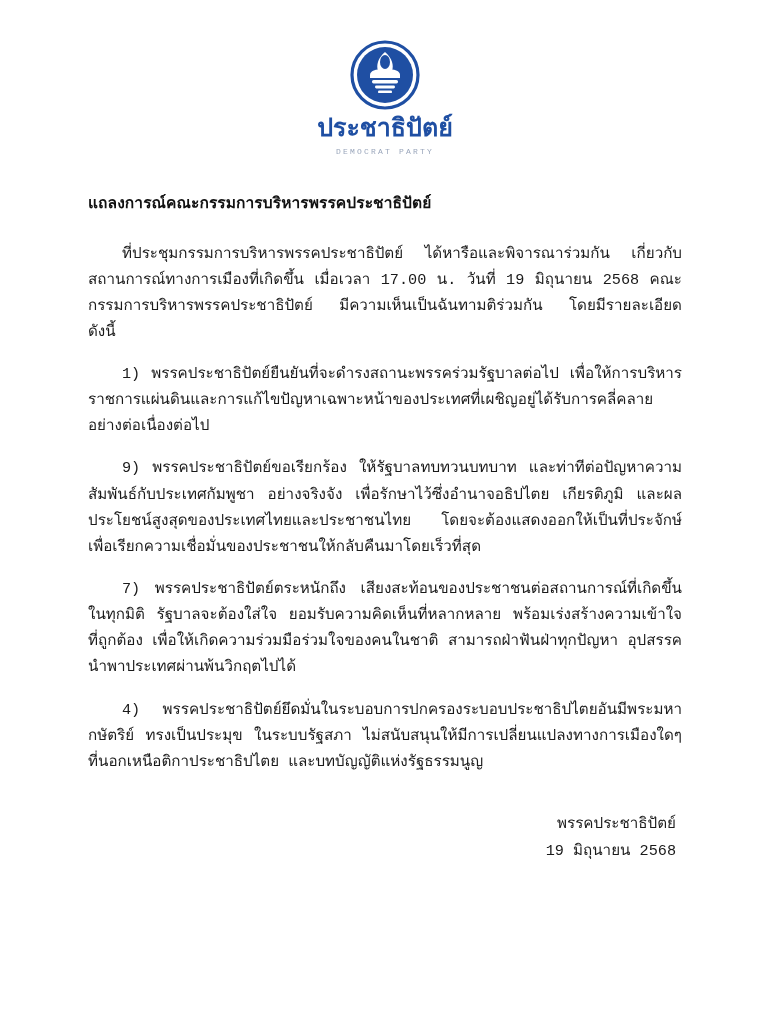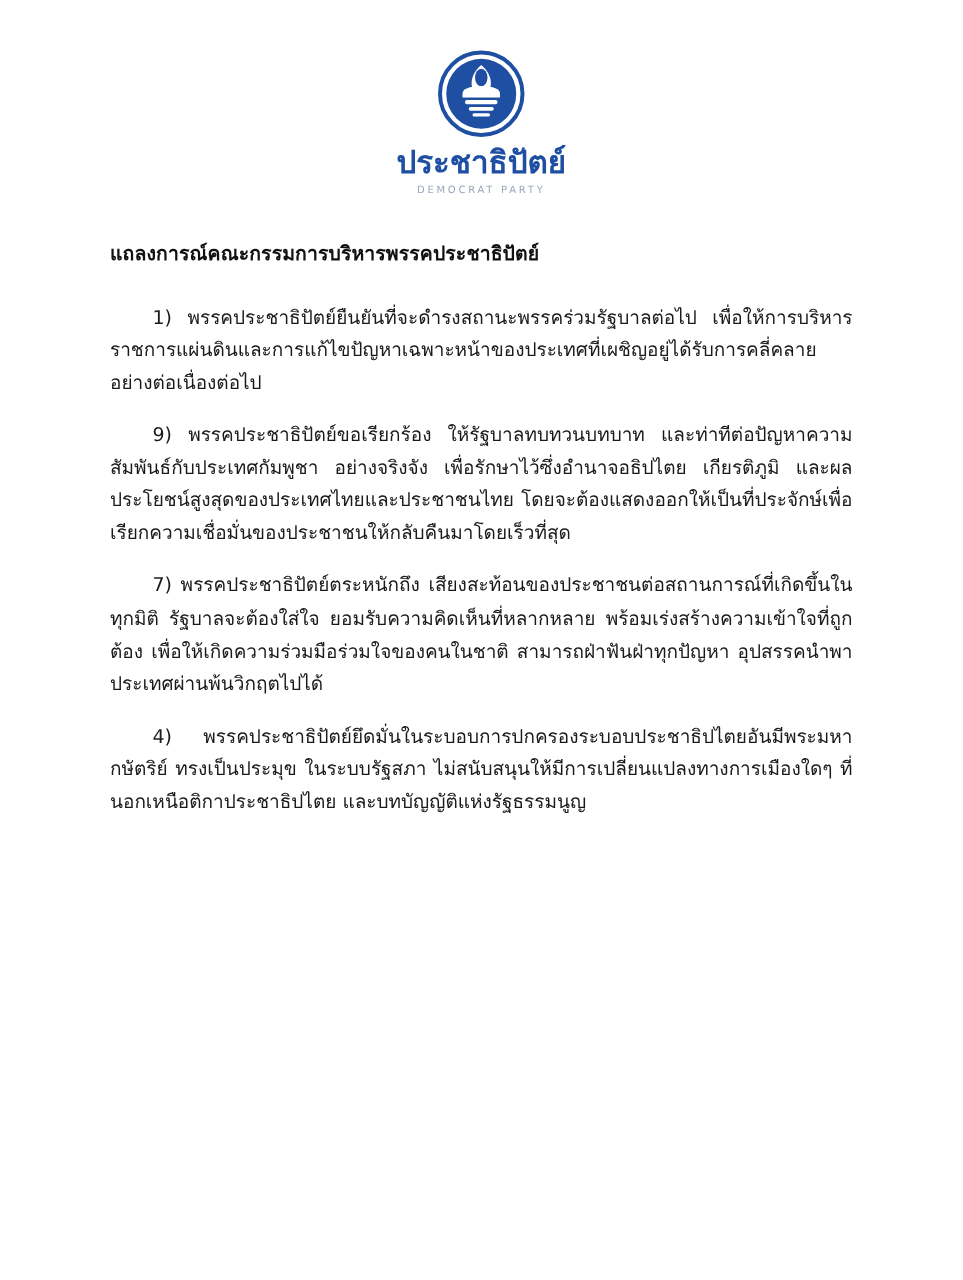--- a/index.html
+++ b/index.html
@@ -14,20 +14,21 @@
     color: #000000;
     overflow: hidden;
   }
   .page {
     position: relative;
     width: 770px;
     height: 1024px;
     box-sizing: border-box;
     padding: 0 88px;
     background: #ffffff;
+    font-family: Liberation Mono, monospace;
   }
   .logo-block {
     padding-top: 38px;
     display: flex;
     flex-direction: column;
     align-items: center;
   }
   .logo-mark {
     width: 74px;
     height: 74px;
@@ -104,20 +105,25 @@
         <rect x="30" y="52.5" width="14" height="2.6" rx="1.2" fill="#ffffff"></rect>
       </svg>
     </div>
     <div class="logo-word">ประชาธิปัตย์</div>
     <div class="logo-sub">DEMOCRAT PARTY</div>
   </div>
 
   <div class="doc-title">แถลงการณ์คณะกรรมการบริหารพรรคประชาธิปัตย์</div>
 
   <div class="body-text">
+    <p class="para">ที่ประชุมกรรมการบริหารพรรคประชาธิปัตย์ ได้หารือและพิจารณาร่วมกัน เกี่ยวกับสถานการณ์ทางการเมืองที่เกิดขึ้น เมื่อเวลา 17.00 น. วันที่ 19 มิถุนายน 2568 คณะกรรมการบริหารพรรคประชาธิปัตย์ มีความเห็นเป็นฉันทามติร่วมกัน โดยมีรายละเอียด ดังนี้</p>
     <p class="para">1) พรรคประชาธิปัตย์ยืนยันที่จะดำรงสถานะพรรคร่วมรัฐบาลต่อไป เพื่อให้การบริหารราชการแผ่นดินและการแก้ไขปัญหาเฉพาะหน้าของประเทศที่เผชิญอยู่ได้รับการคลี่คลายอย่างต่อเนื่องต่อไป</p>
     <p class="para">9) พรรคประชาธิปัตย์ขอเรียกร้อง ให้รัฐบาลทบทวนบทบาท และท่าทีต่อปัญหาความสัมพันธ์กับประเทศกัมพูชา อย่างจริงจัง เพื่อรักษาไว้ซึ่งอำนาจอธิปไตย เกียรติภูมิ และผลประโยชน์สูงสุดของประเทศไทยและประชาชนไทย โดยจะต้องแสดงออกให้เป็นที่ประจักษ์เพื่อเรียกความเชื่อมั่นของประชาชนให้กลับคืนมาโดยเร็วที่สุด</p>
     <p class="para">7) พรรคประชาธิปัตย์ตระหนักถึง เสียงสะท้อนของประชาชนต่อสถานการณ์ที่เกิดขึ้นในทุกมิติ รัฐบาลจะต้องใส่ใจ ยอมรับความคิดเห็นที่หลากหลาย พร้อมเร่งสร้างความเข้าใจที่ถูกต้อง เพื่อให้เกิดความร่วมมือร่วมใจของคนในชาติ สามารถฝ่าฟันฝ่าทุกปัญหา อุปสรรคนำพาประเทศผ่านพ้นวิกฤตไปได้</p>
     <p class="para">4) พรรคประชาธิปัตย์ยึดมั่นในระบอบการปกครองระบอบประชาธิปไตยอันมีพระมหากษัตริย์ ทรงเป็นประมุข ในระบบรัฐสภา ไม่สนับสนุนให้มีการเปลี่ยนแปลงทางการเมืองใดๆ ที่นอกเหนือติกาประชาธิปไตย และบทบัญญัติแห่งรัฐธรรมนูญ</p>
   </div>
 
+  <div class="signature">
+    <span class="sig-line">พรรคประชาธิปัตย์</span>
+    <span class="sig-line">19 มิถุนายน 2568</span>
+  </div>
 
 </div>
 
 </body></html>

